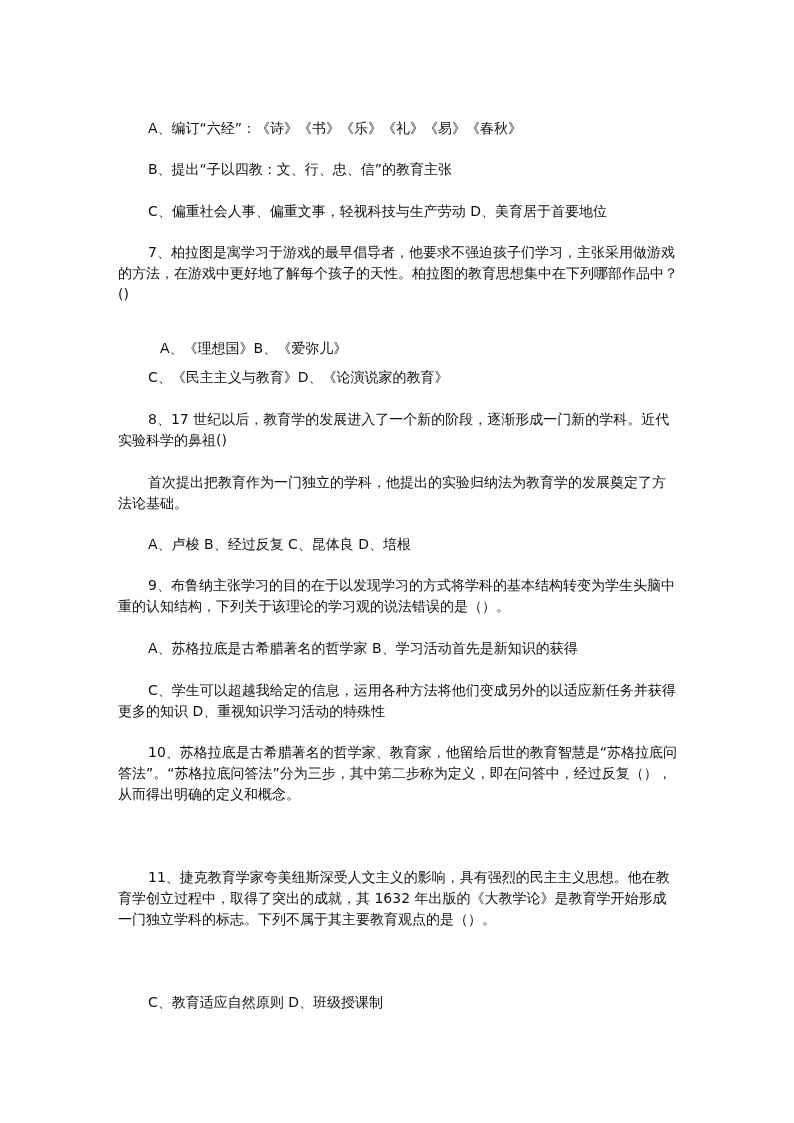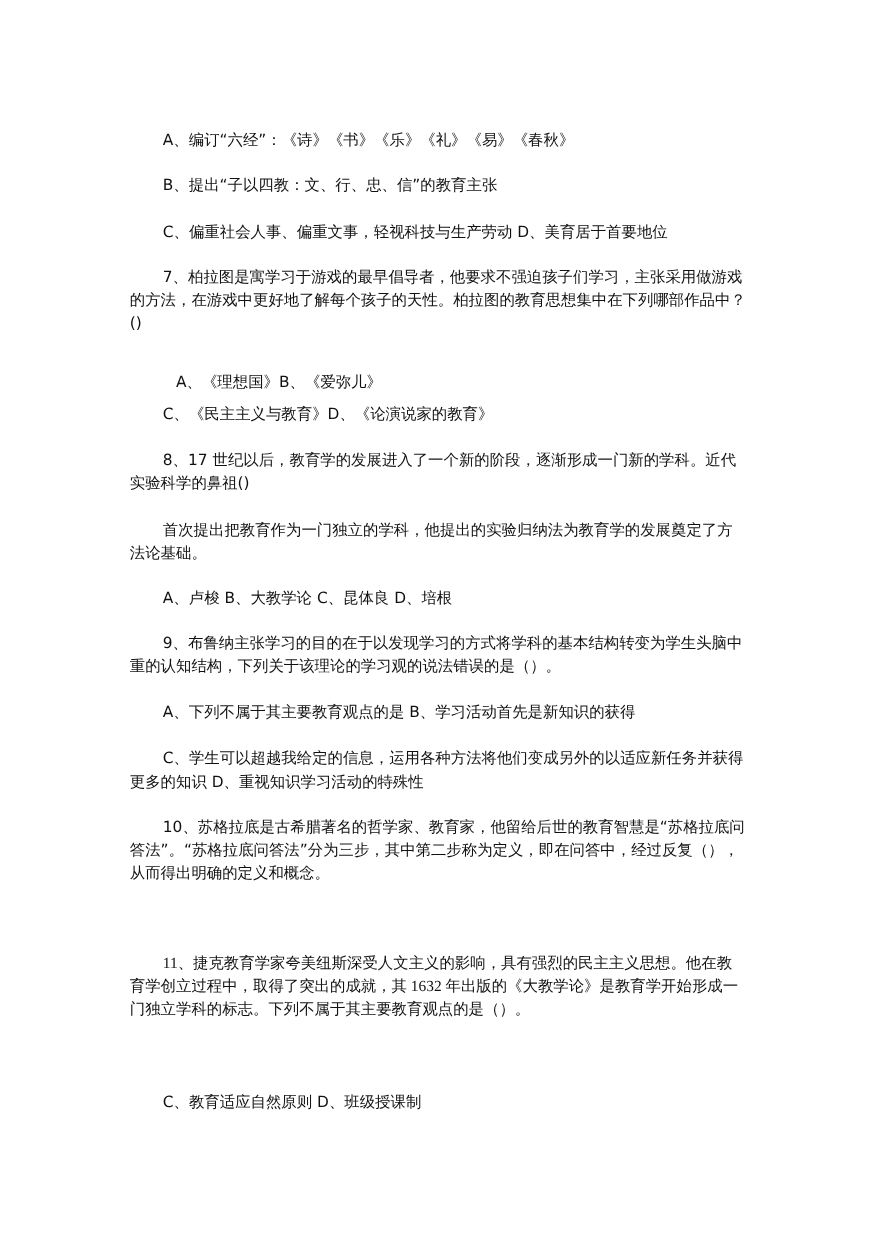--- a/index.html
+++ b/index.html
@@ -39,20 +39,20 @@
 
 <div class="page">
   <p class="para" style="top:118px;margin:0;">A、编订“六经”：《诗》《书》《乐》《礼》《易》《春秋》</p>
   <p class="para" style="top:201px;margin:0;">C、偏重社会人事、偏重文事，轻视科技与生产劳动 D、美育居于首要地位</p>
   <p class="para" style="top:159px;margin:0;">B、提出“子以四教：文、行、忠、信”的教育主张</p>
   <p class="para" style="top:242px;margin:0;">7、柏拉图是寓学习于游戏的最早倡导者，他要求不强迫孩子们学习，主张采用做游戏的方法，在游戏中更好地了解每个孩子的天性。柏拉图的教育思想集中在下列哪部作品中？()</p>
   <p class="para" style="top:326px;margin:12px;">A、《理想国》B、《爱弥儿》</p>
   <p class="para" style="top:367px;margin:0;">C、《民主主义与教育》D、《论演说家的教育》</p>
   <p class="para" style="top:409px;margin:0;">8、17 世纪以后，教育学的发展进入了一个新的阶段，逐渐形成一门新的学科。近代实验科学的鼻祖()</p>
   <p class="para" style="top:472px;margin:0;">首次提出把教育作为一门独立的学科，他提出的实验归纳法为教育学的发展奠定了方法论基础。</p>
-  <p class="para" style="top:534px;margin:0;">A、卢梭 B、大教学论 C、昆体良 D、培根</p>
+  <p class="para" style="top:534px;margin:0;">A、卢梭 B、经过反复 C、昆体良 D、培根</p>
   <p class="para" style="top:575px;margin:0;">9、布鲁纳主张学习的目的在于以发现学习的方式将学科的基本结构转变为学生头脑中重的认知结构，下列关于该理论的学习观的说法错误的是（）。</p>
-  <p class="para" style="top:638px;margin:0;">A、下列不属于其主要教育观点的是 B、学习活动首先是新知识的获得</p>
+  <p class="para" style="top:638px;margin:0;">A、苏格拉底是古希腊著名的哲学家 B、学习活动首先是新知识的获得</p>
   <p class="para" style="top:680px;margin:0;">C、学生可以超越我给定的信息，运用各种方法将他们变成另外的以适应新任务并获得更多的知识 D、重视知识学习活动的特殊性</p>
   <p class="para" style="top:742px;margin:0;">10、苏格拉底是古希腊著名的哲学家、教育家，他留给后世的教育智慧是“苏格拉底问答法”。“苏格拉底问答法”分为三步，其中第二步称为定义，即在问答中，经过反复（），从而得出明确的定义和概念。</p>
-  <p class="para" style="top:867px;margin:0;font-family:Liberation Serif, serif;">11、捷克教育学家夸美纽斯深受人文主义的影响，具有强烈的民主主义思想。他在教育学创立过程中，取得了突出的成就，其 1632 年出版的《大教学论》是教育学开始形成一门独立学科的标志。下列不属于其主要教育观点的是（）。</p>
+  <p class="para" style="top:867px;margin:0;">11、捷克教育学家夸美纽斯深受人文主义的影响，具有强烈的民主主义思想。他在教育学创立过程中，取得了突出的成就，其 1632 年出版的《大教学论》是教育学开始形成一门独立学科的标志。下列不属于其主要教育观点的是（）。</p>
   <p class="para" style="top:992px;margin:0;">C、教育适应自然原则 D、班级授课制</p>
 </div>
 
 </body></html>

